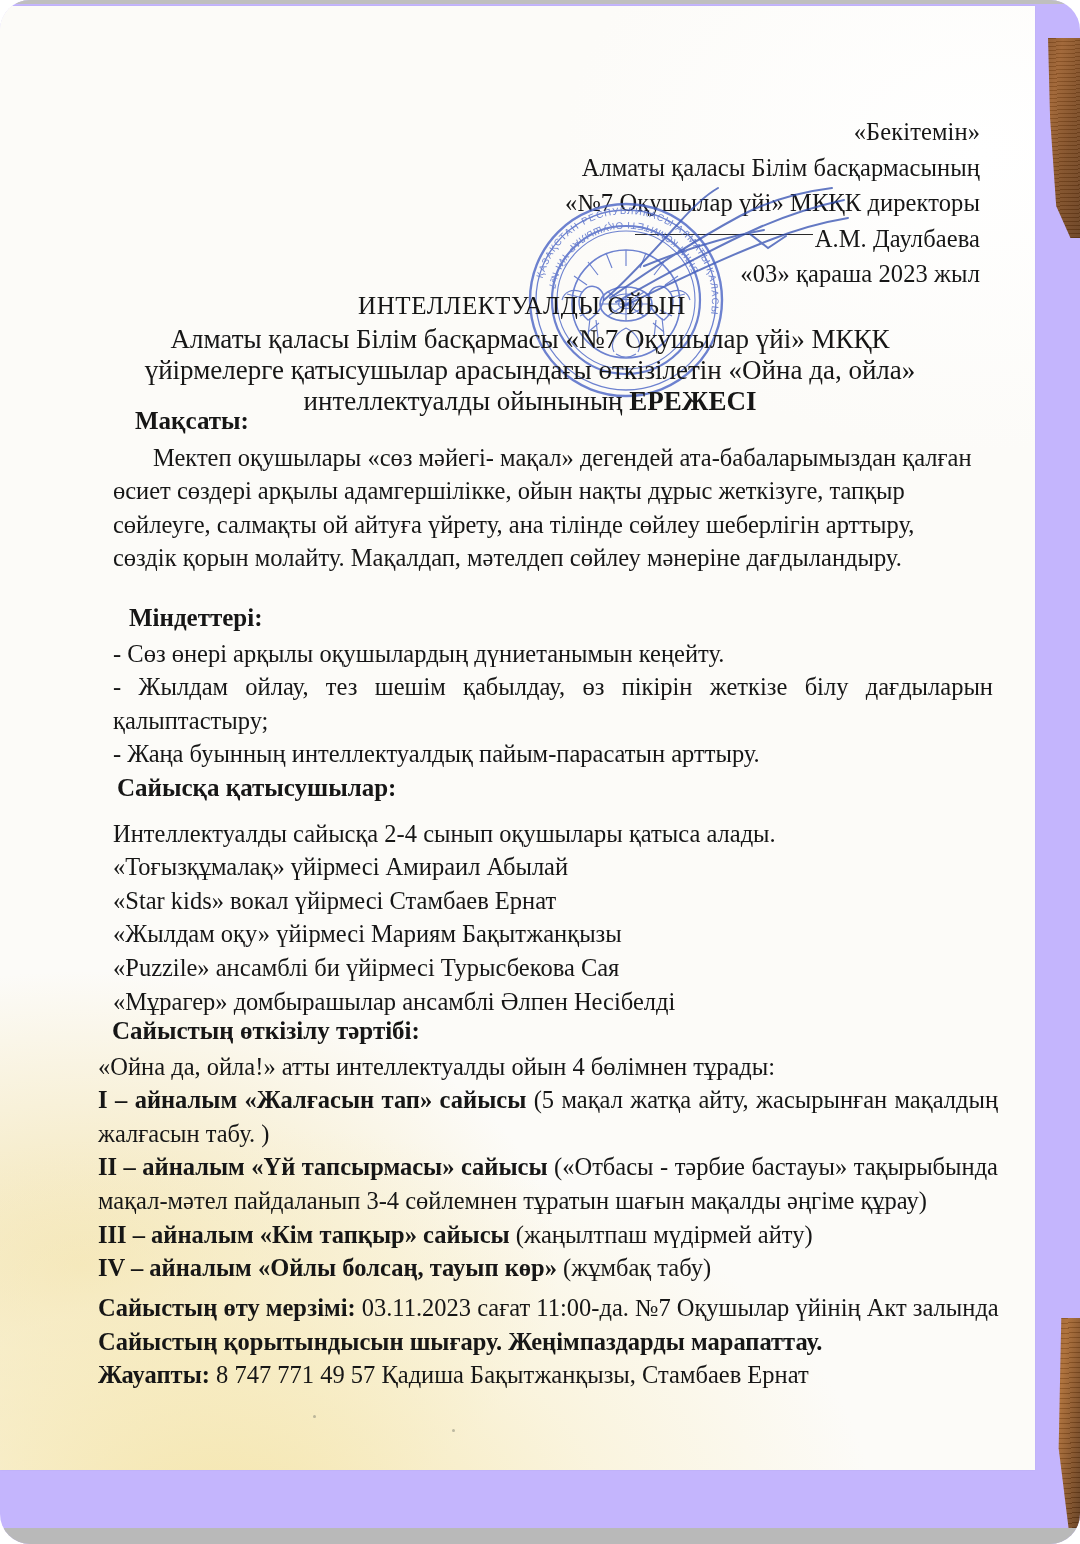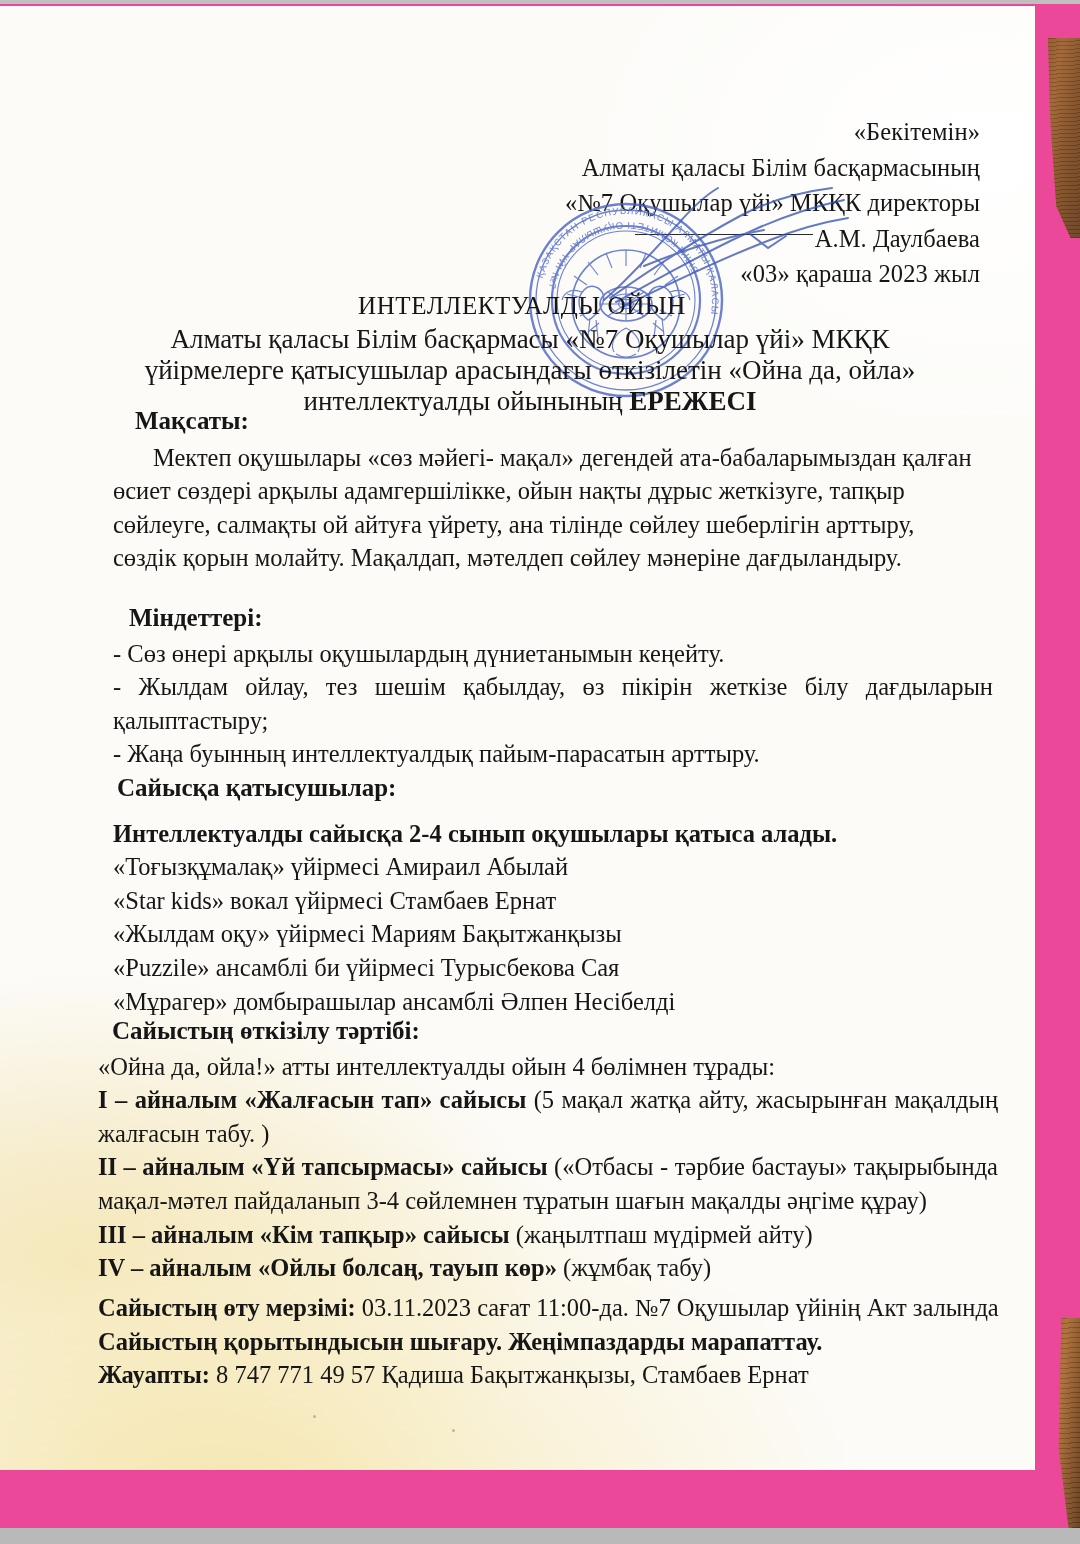--- a/index.html
+++ b/index.html
@@ -13,22 +13,23 @@
     height: 1544px;
     overflow: hidden;
     font-family: "Liberation Serif", "DejaVu Serif", serif;
     position: relative;
   }
 
   
   #scene {
     position: absolute;
     inset: 0;
-    background: #ec4899;
+    background: #c4b5fd;
     overflow: hidden;
+    border-radius: 30px;
   }
   .top-grey-bar {
     position: absolute;
     top: 0; left: 0;
     width: 1080px;
     height: 4px;
     background: #bfbfbf;
   }
   .bottom-grey-bar {
     position: absolute;
@@ -152,21 +153,21 @@
   #blk-goal .para { text-indent: 40px; }
 
   
   #blk-tasks { top: 595px; left: 113px; width: 880px; }
   #blk-tasks .heading { margin-left: 16px; margin-bottom: 2px; }
   #blk-tasks .just { text-align: justify; }
 
   
   #blk-part { top: 765px; left: 113px; width: 880px; }
   #blk-part .heading { margin-left: 4px; margin-bottom: 12px; }
-  #blk-part .just { text-align: justify; font-weight: bold; }
+  #blk-part .just { text-align: justify; }
   #blk-part .row { white-space: nowrap; }
 
   
   #blk-order { top: 1008px; left: 98px; width: 900px; }
   #blk-order .heading { margin-left: 14px; margin-bottom: 2px; }
   #blk-order .just { text-align: justify; }
   #blk-order .nowrapline { white-space: nowrap; }
   #blk-order b { font-weight: 700; }
 
   .roman { font-weight: 700; }

